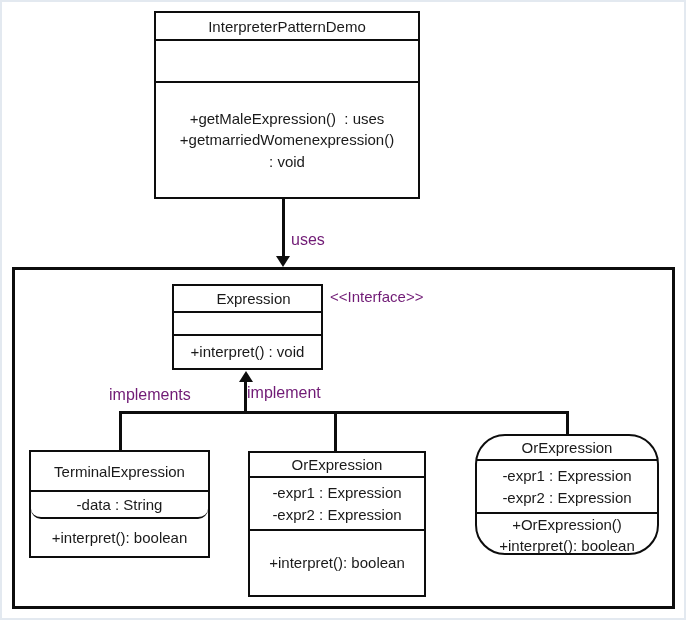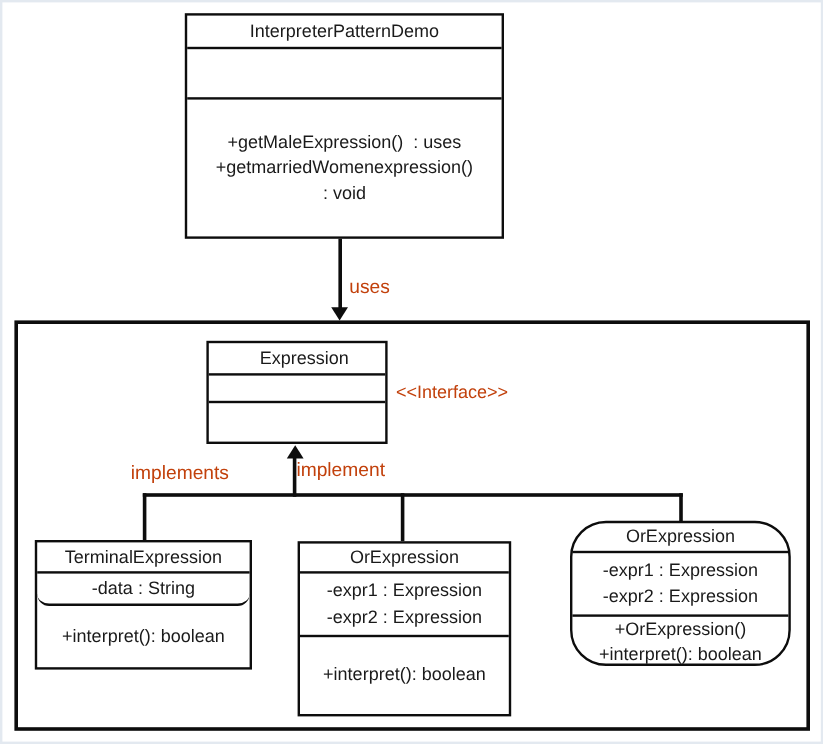--- a/index.html
+++ b/index.html
@@ -63,21 +63,21 @@
     left: 10px; top: 265px; width: 663px; height: 342px;
     border: 3px solid #0d0d0d;
     background: transparent;
   }
 
   .expression-box { left: 170px; top: 282px; width: 151px; height: 86px; }
   .expression-box .uml-title { height: 27px; padding-left: 12px; }
   .expression-box .uml-attrs { height: 23px; }
 
   .terminal-box   { left: 27px;  top: 448px; width: 181px; height: 108px; }
-  .terminal-box .uml-title { height: 26px; }
+  .terminal-box .uml-title { height: 40px; }
   .terminal-box .uml-attrs { height: 27px; border-radius: 10px; }
 
   .and-box        { left: 246px; top: 449px; width: 178px; height: 146px; }
   .and-box .uml-title { height: 25px; }
   .and-box .uml-attrs { height: 53px; }
 
   .or-box         { left: 473px; top: 432px; width: 184px; height: 121px; border-radius: 30px; }
   .or-box .uml-title { height: 25px; }
   .or-box .uml-attrs { height: 53px; }
 
@@ -101,27 +101,27 @@
   .impl-vline  { left: 242px; top: 379px; width: 3px; height: 33px; }
   .impl-hline  { left: 117px; top: 409px; width: 450px; height: 3px; }
   .drop-left   { left: 117px; top: 409px; width: 3px; height: 39px; }
   .drop-mid    { left: 332px; top: 409px; width: 3px; height: 41px; }
   .drop-right  { left: 564px; top: 409px; width: 3px; height: 43px; }
 
   
   .edge-label {
     position: absolute;
     font-size: 16px;
-    color: #c2410c;
+    color: #701a75;
     white-space: nowrap;
   }
   .uses-label       { left: 289px; top: 229px; }
   .implements-label { left: 107px; top: 384px; }
   .implement-label  { left: 245px; top: 382px; }
-  .interface-label  { left: 328px; top: 286px; font-size: 15px; margin-top: 31px; }
+  .interface-label  { left: 328px; top: 286px; font-size: 15px; }
 </style>
 </head>
 <body>
 
 <div class="canvas">
 
   <div class="uml-box demo-box">
     <div class="uml-title">InterpreterPatternDemo</div>
     <div class="uml-attrs"></div>
     <div class="uml-methods">
@@ -133,20 +133,23 @@
 
   <div class="line uses-vline"></div>
   <div class="uses-arrow-down"></div>
   <div class="edge-label uses-label">uses</div>
 
   <div class="container-box"></div>
 
   <div class="uml-box expression-box">
     <div class="uml-title">Expression</div>
     <div class="uml-attrs"></div>
+    <div class="uml-methods">
+      <div class="m-line">+interpret() : void</div>
+    </div>
   </div>
   <div class="edge-label interface-label">&lt;&lt;Interface&gt;&gt;</div>
 
   <div class="impl-arrow-up"></div>
   <div class="line impl-vline"></div>
   <div class="line impl-hline"></div>
   <div class="line drop-left"></div>
   <div class="line drop-mid"></div>
   <div class="line drop-right"></div>
   <div class="edge-label implements-label">implements</div>

